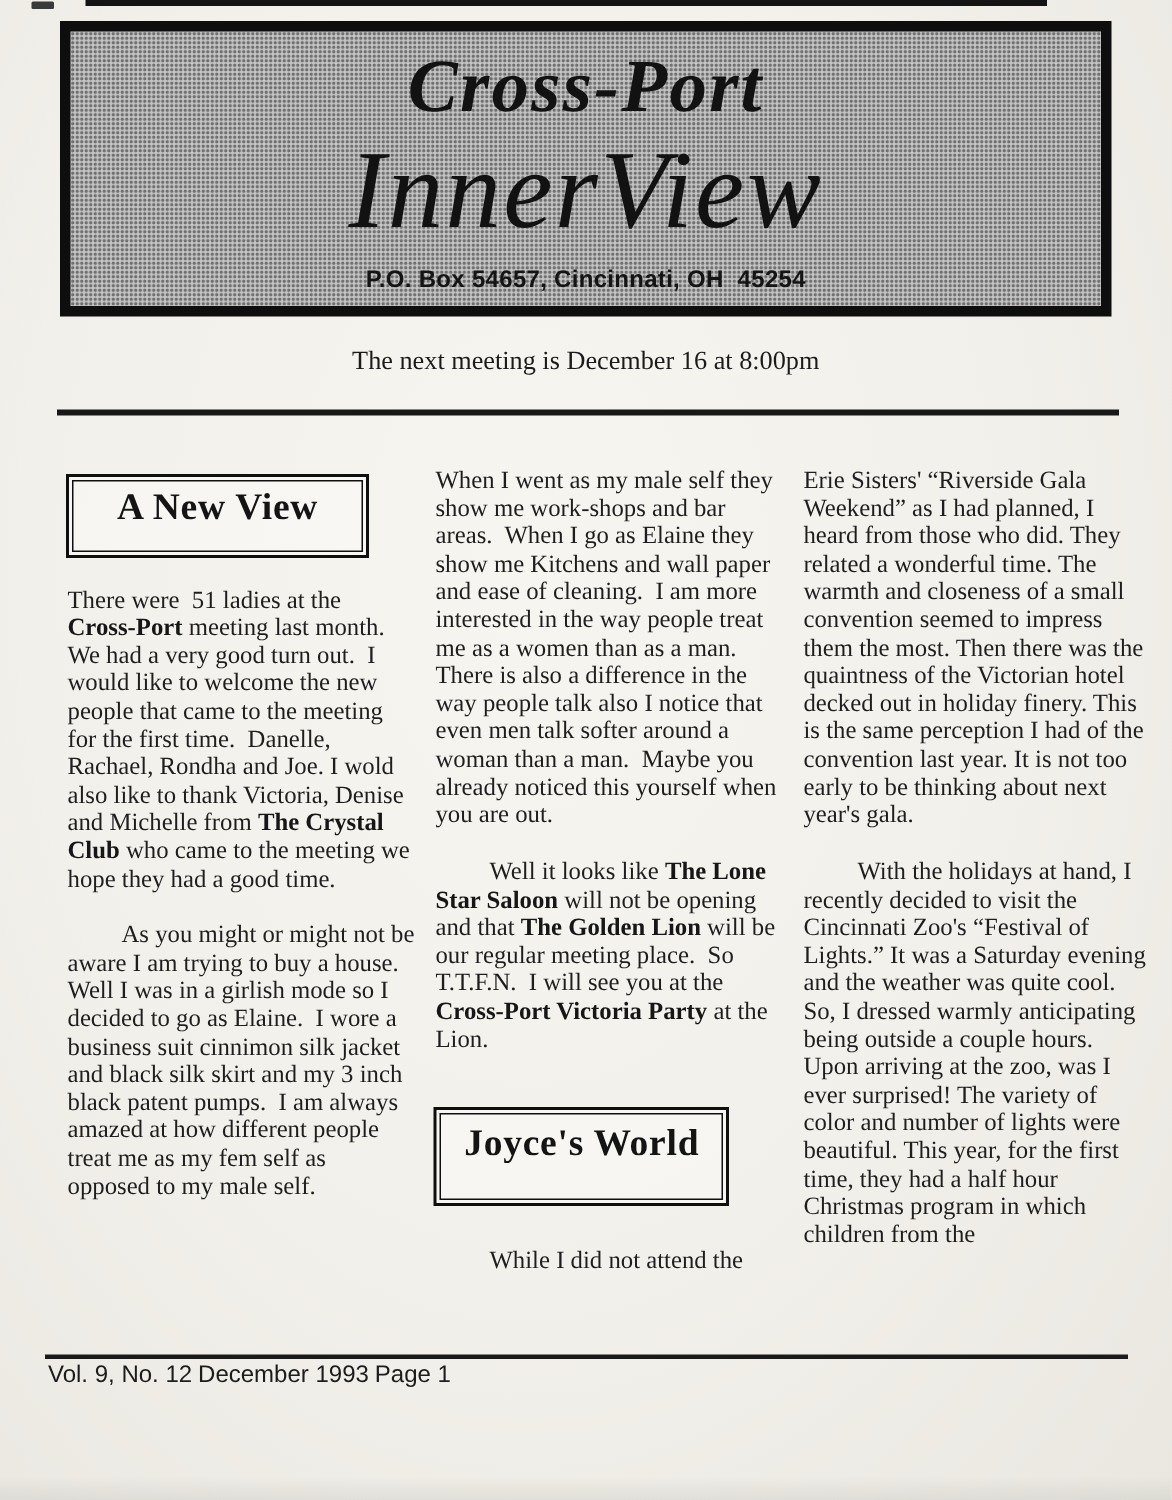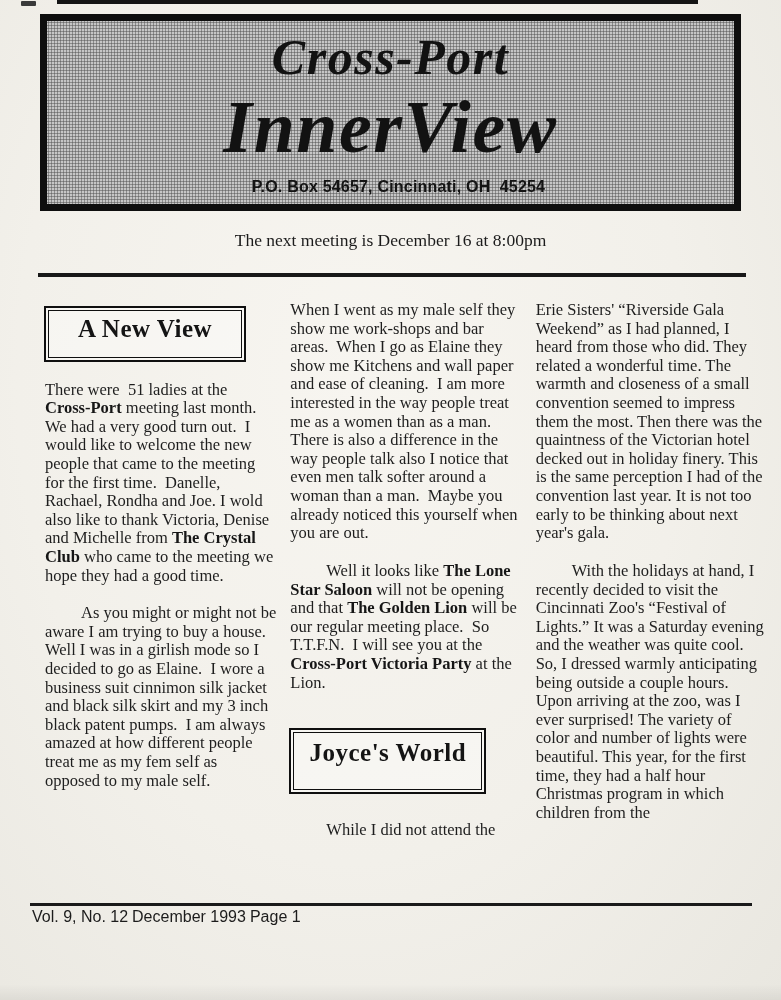--- a/index.html
+++ b/index.html
@@ -40,40 +40,40 @@
     box-sizing: border-box;
   }
   .masthead-title1 {
     font-family: "Liberation Serif", serif;
     font-style: italic; font-weight: bold;
     font-size: 50px; line-height: 1; letter-spacing: 1.5px;
     color: #121212; margin-top: 2px;
   }
   .masthead-title2 {
     font-family: "Liberation Serif", serif;
-    font-style: italic; font-weight: bold;
+    font-style: italic; font-weight: normal;
     font-size: 74px; line-height: 1; letter-spacing: 1.5px;
     color: #121212; margin-top: 8px; text-align: right;
   }
   .masthead-address {
     font-family: "Liberation Sans", sans-serif;
     font-weight: bold; font-size: 16px; line-height: 1;
-    color: #141414; margin-top: 15px; letter-spacing: 0.2px; padding-left: 16px;
+    color: #141414; margin-top: 15px; letter-spacing: 0.2px;
   }
 
   
   .meeting-notice {
     position: absolute; top: 230px; left: 0; width: 100%;
     text-align: center; font-size: 17.5px; color: #1b1b1b;
   }
   .rule-top { position: absolute; top: 273px; left: 38px; width: 708px; height: 4px; background: #181818; }
 
   
   .columns {
-    position: absolute; top: 294px; left: 44px; width: 724px;
+    position: absolute; top: 304px; left: 44px; width: 724px;
     display: flex; gap: 12px;
   }
   .col { flex: 1 1 0; font-size: 16.5px; line-height: 1.128; color: #1e1e1e; }
   .para { margin: 1px; }
   .para + .para { margin-top: 19px; }
   .para.indent { text-indent: 36px; }
   .para b { font-weight: bold; color: #161616; }
 
   
   .headline-box {

